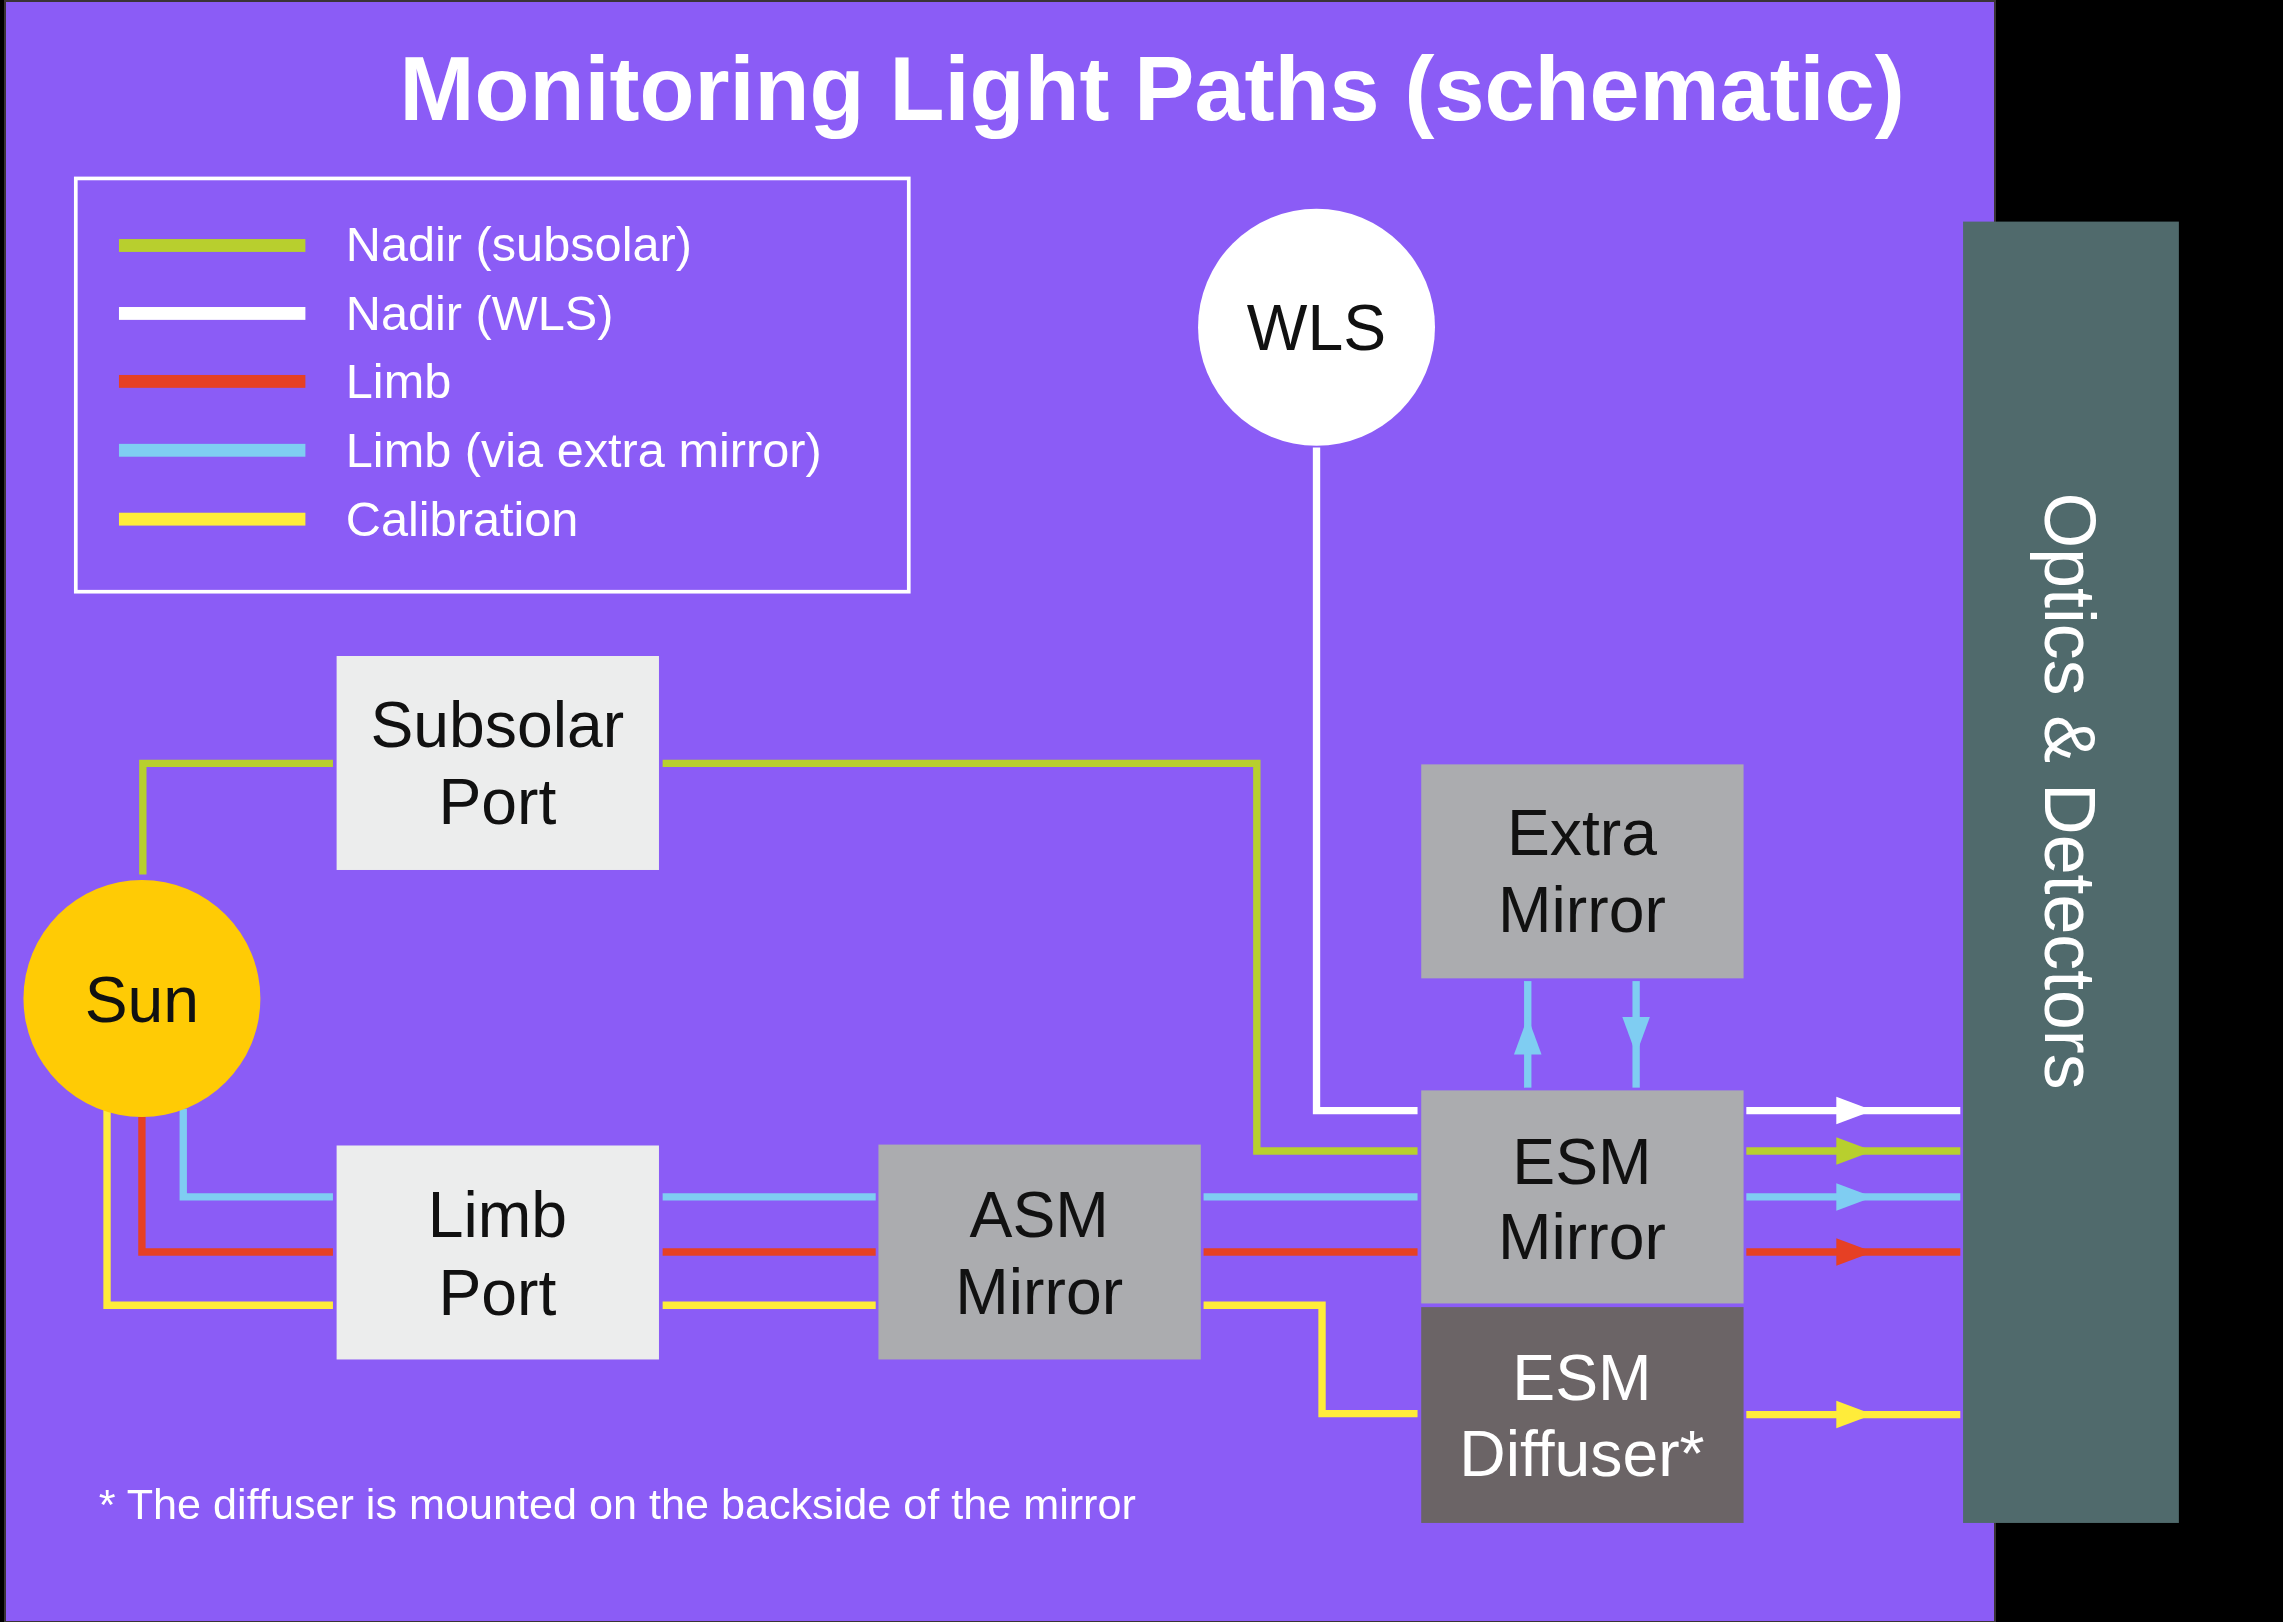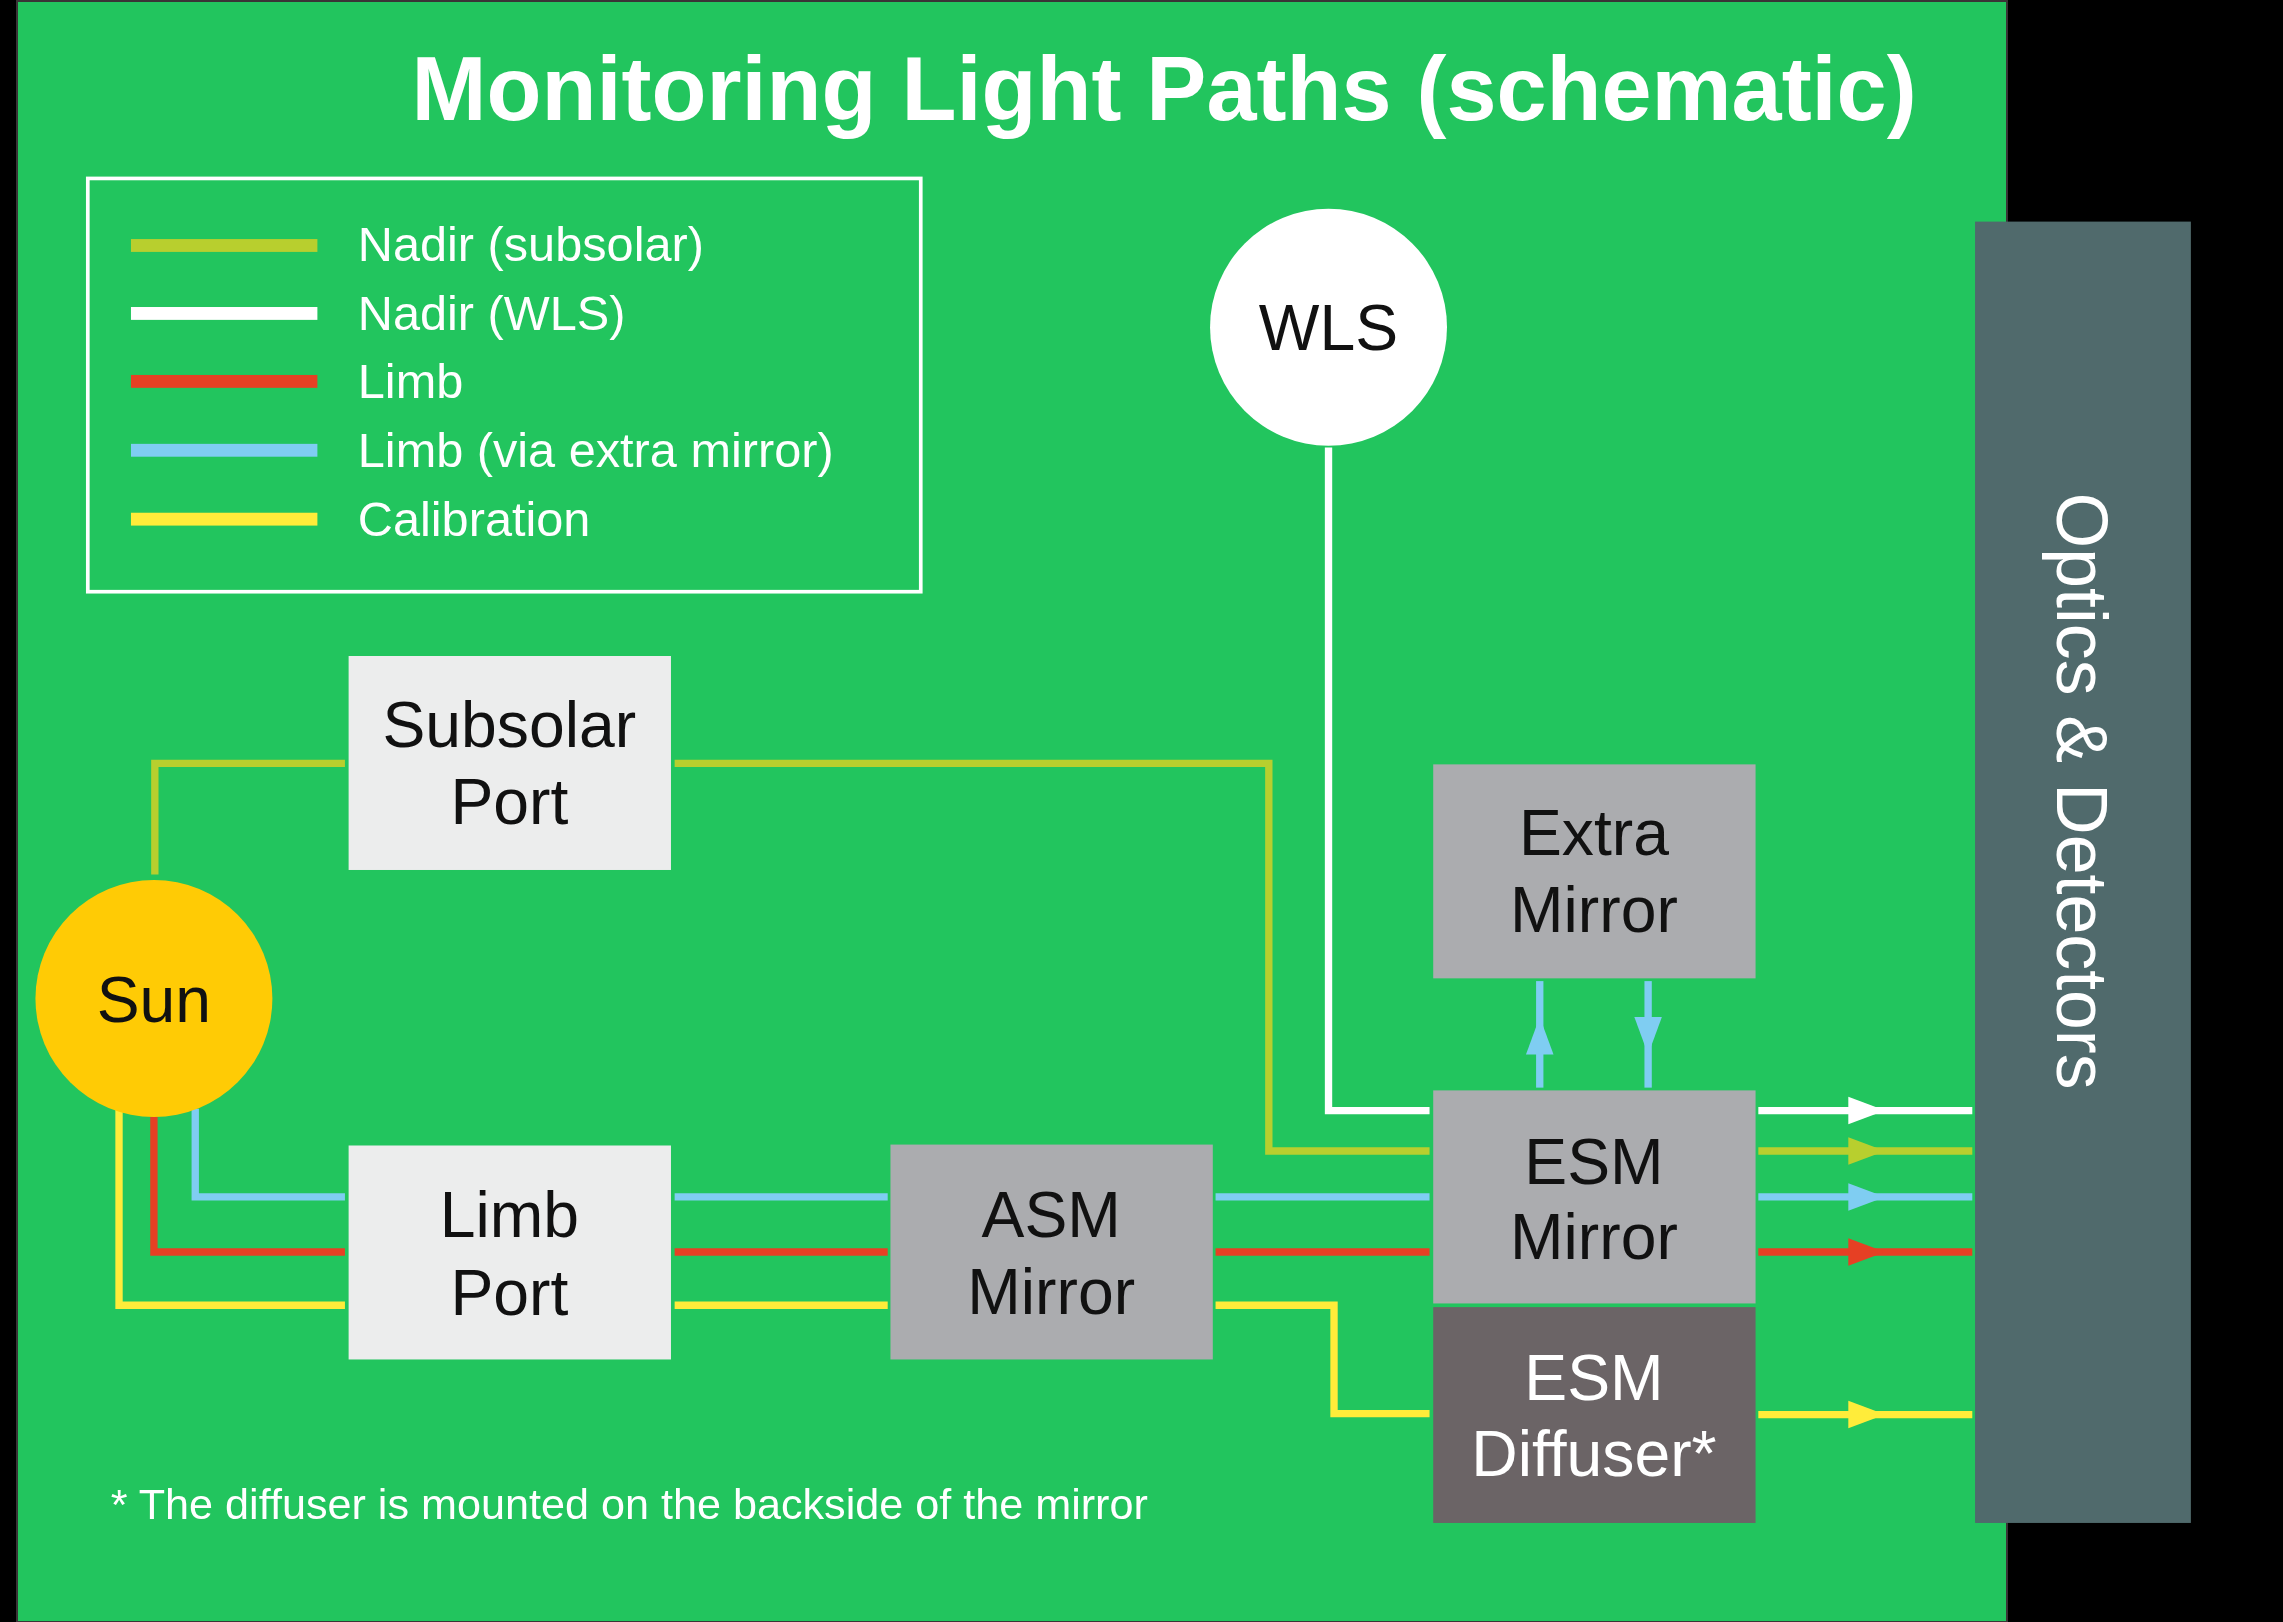--- a/index.html
+++ b/index.html
@@ -1,19 +1,19 @@
 <!DOCTYPE html>
 <html style="font-size:14.7px"><head>
 <meta charset="utf-8">
 <style>
   html, body { margin: 0; padding: 0; background: #000; }
   body { width: 2284px; height: 1623px; overflow: hidden; position: relative; }
   #canvas {
-    position: absolute; left: 16px; top: 0; width: 1992px; height: 1623px;
-    background: #22c55e; box-sizing: border-box; border: 2.8px solid #3a3436;
+    position: absolute; left: 4px; top: 0; width: 1992px; height: 1623px;
+    background: #8b5cf6; box-sizing: border-box; border: 2.8px solid #3a3436;
   }
   svg#diagram { position: absolute; left: 0; top: 0; }
   .title {
     font-family: "Liberation Sans", sans-serif; font-weight: bold;
     fill: #ffffff; font-size: 98px;
   }
   .legend-label {
     font-family: "Liberation Sans", sans-serif; fill: #ffffff; font-size: 53px;
   }
   .box-label {

